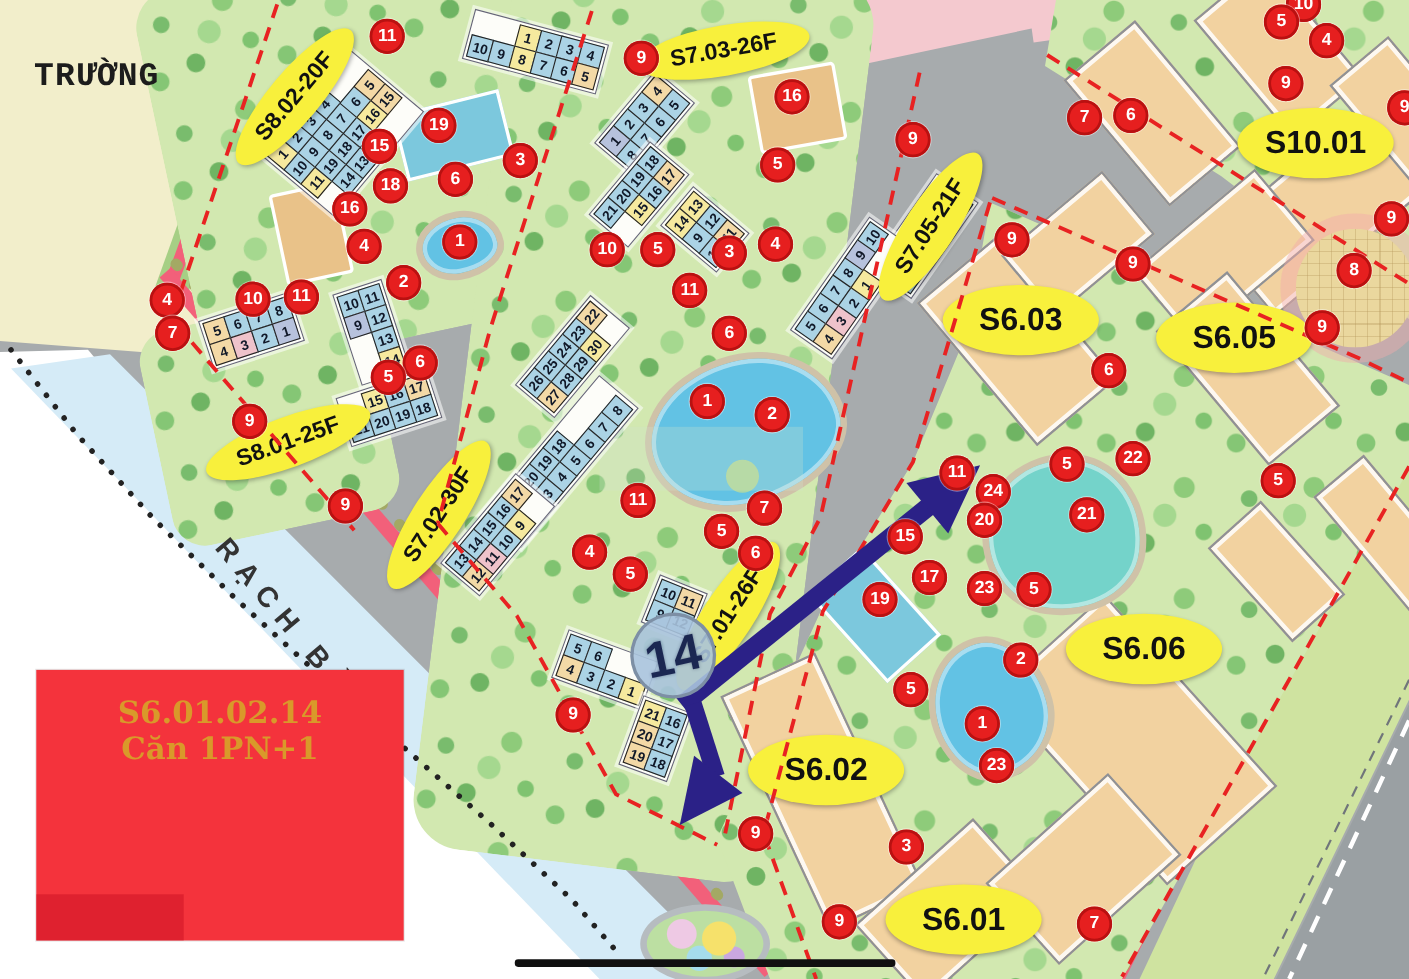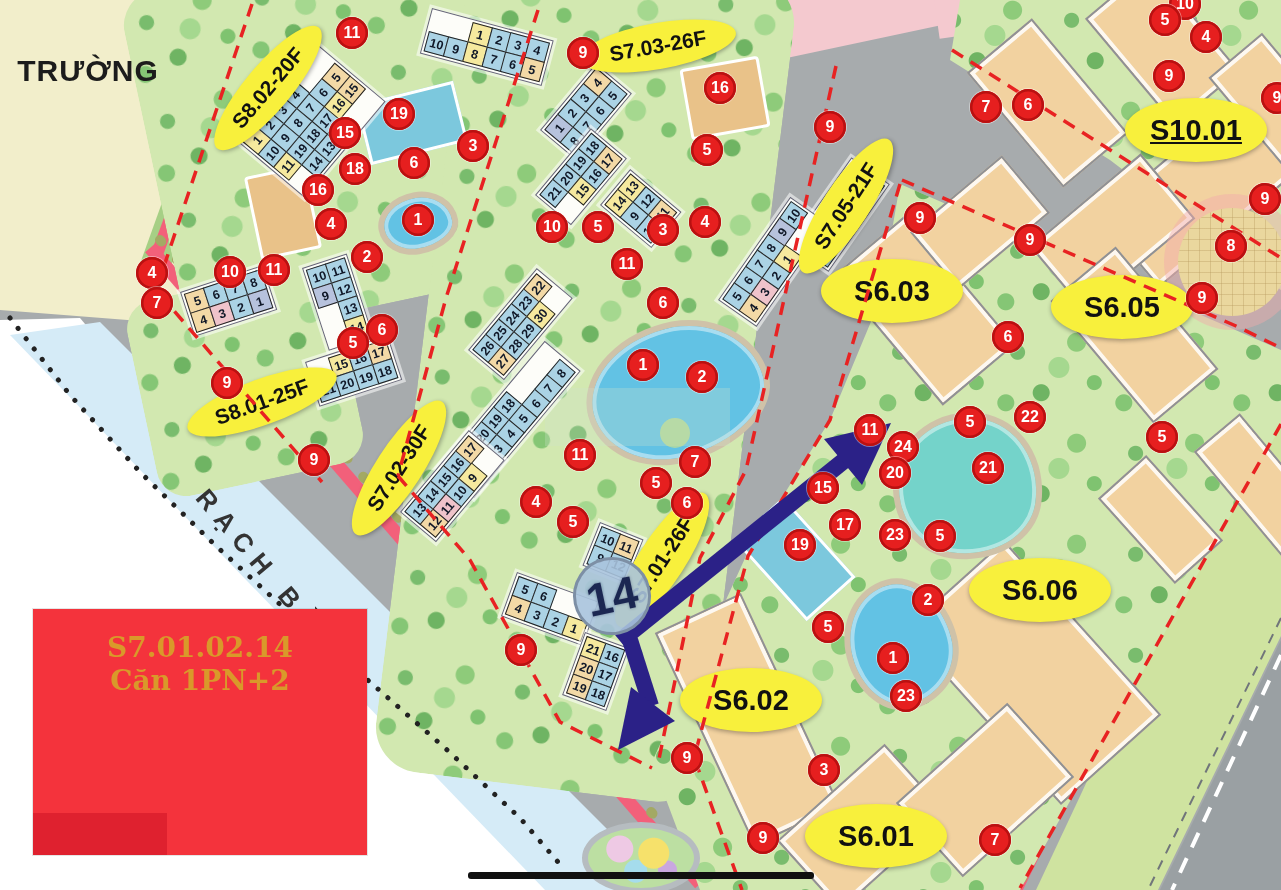--- a/index.html
+++ b/index.html
@@ -50,21 +50,21 @@
   .ucell{width:21px;height:21px;border:1.3px solid #222;margin:-0.65px;text-align:center;
          font-weight:bold;font-size:12.5px;line-height:20px;color:#101828;background:#fff;}
   .c-b{background:#abd3e5;} .c-t{background:#f3d9a6;} .c-y{background:#f6e99e;}
   .c-p{background:#efc3cb;} .c-l{background:#b7c2dd;}
   .ucell.empty{visibility:hidden;}
   #big-marker{position:absolute;width:78px;height:78px;border-radius:50%;z-index:42;
         background:rgba(168,195,221,.9);border:3px solid #7d8fa5;color:#1b2752;
         font-size:46px;font-weight:bold;display:flex;align-items:center;justify-content:center;
         transform:rotate(-12deg);text-shadow:0 0 3px rgba(20,30,70,.4);}
   #school-label{position:absolute;left:8px;top:52px;width:160px;text-align:center;z-index:20;
-        color:#1c1c1c;font-weight:bold;font-size:30px;line-height:1.25;letter-spacing:1px;}
+        color:#1c1c1c;font-weight:bold;font-size:30px;line-height:1.25;letter-spacing:1px;font-family:Liberation Mono, monospace;}
   #canal-label{position:absolute;left:213px;top:483px;z-index:20;color:#333;font-weight:bold;
         font-size:26px;letter-spacing:9px;transform:rotate(50deg);transform-origin:0 0;}
   #info-box{position:absolute;left:33px;top:609px;width:334px;height:246px;background:#f4333c;
         z-index:60;text-align:center;padding-top:22px;box-shadow:0 0 0 1px rgba(0,0,0,.1);}
   #info-box .iline{font-family:"DejaVu Serif",serif;font-weight:bold;font-size:28px;
         color:#d9992a;line-height:1.18;}
   #info-box .smudge{position:absolute;left:0;bottom:0;width:40%;height:42px;background:rgba(198,12,32,.45);}
   #bottom-bar{position:absolute;left:468px;top:872px;width:346px;height:7px;background:#101010;
         border-radius:3px;z-index:50;}
   .wmark{position:absolute;left:545px;top:388px;width:185px;height:58px;z-index:22;
@@ -386,22 +386,22 @@
         </div>
       </div>
     </div>
   <div id="ovals-layer">
       <div class="oval s" style="left: 268px; top: 88px; transform: translate(-50%, -50%) rotate(-50deg);">S8.02-20F</div>
       <div class="oval s" style="left: 658px; top: 46px; transform: translate(-50%, -50%) rotate(-10deg);">S7.03-26F</div>
       <div class="oval s" style="left: 846px; top: 206px; transform: translate(-50%, -50%) rotate(-57deg);">S7.05-21F</div>
       <div class="oval s" style="left: 399px; top: 468px; transform: translate(-50%, -50%) rotate(-57deg);">S7.02-30F</div>
       <div class="oval s" style="left: 262px; top: 402px; transform: translate(-50%, -50%) rotate(-20deg);">S8.01-25F</div>
       <div class="oval s" style="left: 662px; top: 560px; transform: translate(-50%, -50%) rotate(-57deg);">S7.01-26F</div>
-      <div class="oval l" style="left: 1196px; top: 130px; transform: translate(-50%, -50%) rotate(0deg); text-decoration: underline;">S10.01</div>
-      <div class="oval l" style="left: 892px; top: 291px; transform: translate(-50%, -50%) rotate(0deg);">S6.03</div>
+      <div class="oval l" style="left: 1196px; top: 130px; transform: translate(-50%, -50%) rotate(0deg);">S10.01</div>
+      <div class="oval l" style="left: 928px; top: 291px; transform: translate(-50%, -50%) rotate(0deg);">S6.03</div>
       <div class="oval l" style="left: 1122px; top: 307px; transform: translate(-50%, -50%) rotate(0deg);">S6.05</div>
       <div class="oval l" style="left: 1040px; top: 590px; transform: translate(-50%, -50%) rotate(0deg);">S6.06</div>
       <div class="oval l" style="left: 751px; top: 700px; transform: translate(-50%, -50%) rotate(0deg);">S6.02</div>
       <div class="oval l" style="left: 876px; top: 836px; transform: translate(-50%, -50%) rotate(0deg);">S6.01</div>
     </div>
 
   <svg id="line-svg" class="layer" width="1281" height="890">
     <g stroke="#e82222" stroke-width="3.5" stroke-dasharray="13 9" fill="none">
       <polyline points="252,4 156,290 322,482"></polyline>
       <polyline points="538,10 446,298 398,476"></polyline>
@@ -497,19 +497,19 @@
     </div>
 
   <div id="big-marker" style="left: 573px; top: 557px;">14</div>
 
   <div id="school-label">
     <div>TRƯỜNG</div>
   </div>
   <div id="canal-label">RẠCH BÀ DÌ</div>
 
   <div id="info-box">
-    <div class="iline">S7.01.02.14</div>
-    <div class="iline">Căn 1PN+2</div>
+    <div class="iline">S6.01.02.14</div>
+    <div class="iline">Căn 1PN+1</div>
     <div class="smudge"></div>
   </div>
 
   <div id="bottom-bar"></div>
 </div>
 
 </body></html>

